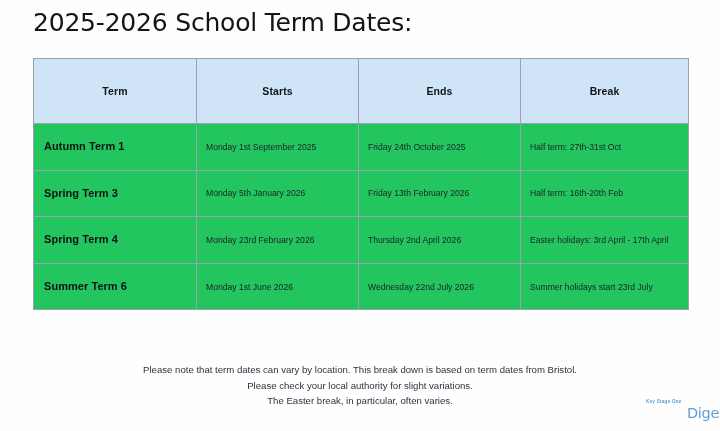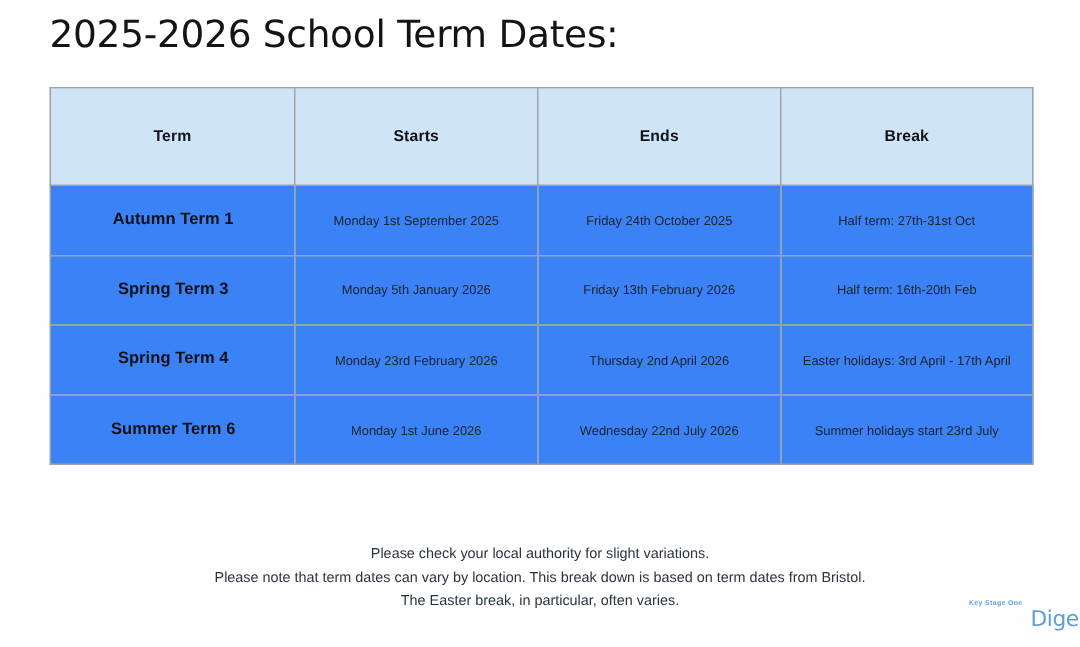--- a/index.html
+++ b/index.html
@@ -53,25 +53,24 @@
   .term-table thead th {
     background: #cfe4f6;
     height: 34px;
     text-align: center;
     font-size: 10.5px;
     font-weight: bold;
     color: #111418;
     letter-spacing: 0.1px;
   }
   .term-table tbody td {
-    background: #3b82f6;
+    background: #22c55e;
     font-size: 8.6px;
     color: #1c2228;
     line-height: 1.42;
-    text-align: center;
   }
   .term-table tbody td.term-name {
     font-size: 11px;
     font-weight: bold;
     color: #0e1216;
     letter-spacing: 0.05px;
     padding-left: 10px;
   }
   .term-table tbody tr { height: 41px; }
   .term-table tbody tr.tall { height: 44px; }
@@ -182,22 +181,22 @@
       <tr>
         <td class="term-name">Summer Term 6</td>
         <td>Monday 1st June 2026</td>
         <td>Wednesday 22nd July 2026</td>
         <td>Summer holidays start 23rd July</td>
       </tr>
     </tbody>
   </table>
 
   <div class="note">
+    <div>Please note that term dates can vary by location. This break down is based on term dates from Bristol.</div>
     <div>Please check your local authority for slight variations.</div>
-    <div>Please note that term dates can vary by location. This break down is based on term dates from Bristol.</div>
     <div>The Easter break, in particular, often varies.</div>
   </div>
 
   <div class="logo">
     <div class="logo-top">Key Stage One</div>
     <div class="logo-main">
       <span class="logo-bar"></span>
       <span class="logo-word">Digest</span>
       <span class="logo-arrow">➤</span>
     </div>

